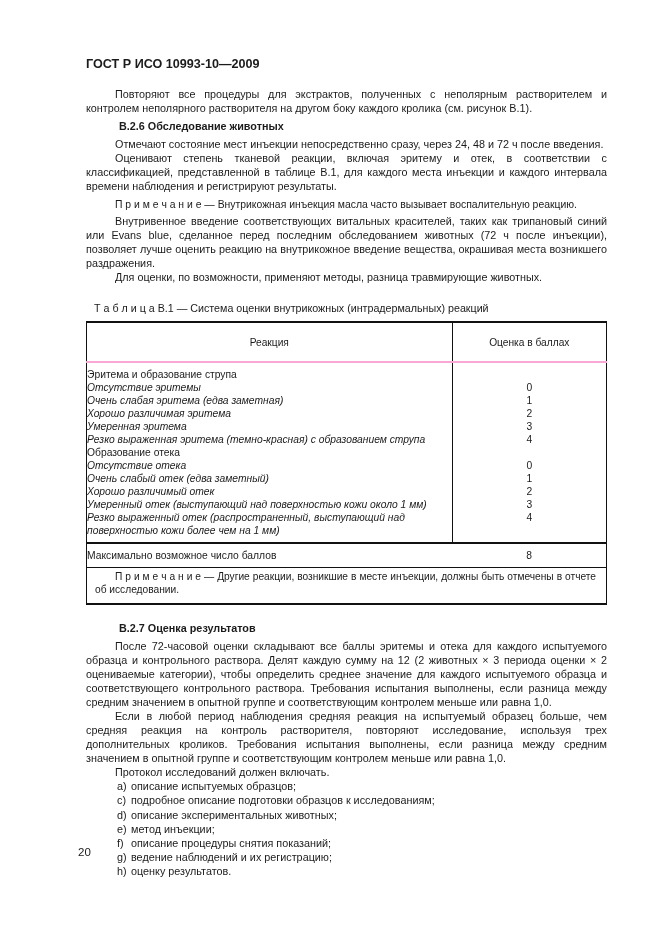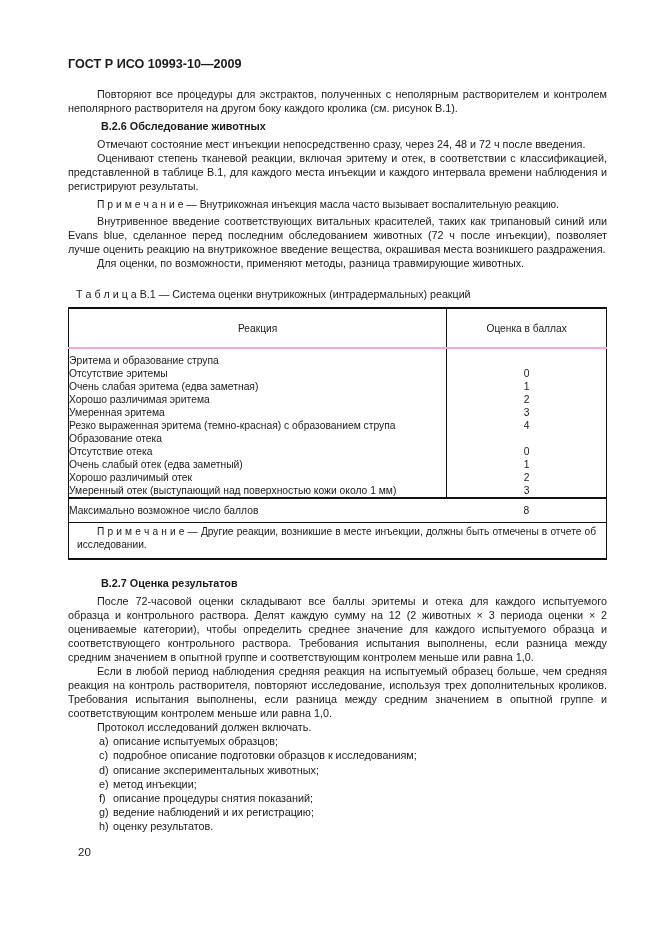--- a/index.html
+++ b/index.html
@@ -1,18 +1,18 @@
 <!DOCTYPE html>
 <html><head>
 <meta charset="utf-8">
 <style>
   html, body { margin:0; padding:0; background:#ffffff; }
   .page {
     position:relative; width:661px; height:936px; background:#ffffff;
-    box-sizing:border-box; padding:56px 54px 0 68px; overflow:hidden;
+    box-sizing:border-box; padding:56px 54px 0 86px; overflow:hidden;
     font-family:"Liberation Sans", sans-serif; color:#1b1b1b;
     font-size:10.8px; line-height:14px;
   }
   .doc-header { font-weight:bold; font-size:12.6px; line-height:16px; }
   .p { margin:0; text-indent:29px; text-align:justify; }
   .first { margin-top:15px; }
   .h { margin:4px; text-indent:29px; font-weight:bold; }
   .h27 { margin-top:16px; }
   .note { margin:5px 0 3px; font-size:10.4px; line-height:13.4px; text-indent:29px; text-align:justify; }
   .caption { margin:17px 8px 0; font-size:10.7px; }
@@ -22,21 +22,21 @@
     border-top:2px solid #111; border-bottom:2px solid #111;
     font-size:10.3px; line-height:13px;
   }
   table.tbl th {
     font-weight:normal; font-size:10.2px; text-align:center; vertical-align:middle;
     height:34px; padding:2px 6px; border-bottom:2px solid #f9a8d4;
   }
   table.tbl td { padding:0; vertical-align:top; }
   .c2 { border-left:1px solid #111; }
   td.cat { padding-left:17px; }
-  td.item { padding-left:39px; padding-right:6px; }
+  td.item { padding-left:39px; padding-right:6px;font-style:italic; }
   td.sc { text-align:center; }
   tr.rfirst td { padding-top:5px; }
   tr.rlast td { padding-bottom:5px; }
   td.bottom { vertical-align:bottom; }
   tr.maxrow td { border-top:2px solid #111; border-bottom:1px solid #111; padding-top:5px; padding-bottom:5px; }
   tr.noterow td { padding:3px 10px 6px 8px; font-size:10.2px; line-height:12.9px; text-align:justify; text-indent:20px; }
   .list { margin-top:1px; }
   .li { padding-left:31px; line-height:13.2px; margin-top:1px; }
   .ll { display:inline-block; min-width:14px; }
   .pageno { position:absolute; left:78px; top:845px; font-size:11.5px; }
@@ -107,20 +107,24 @@
         <td class="c2 sc">1</td>
       </tr>
       <tr>
         <td class="item">Хорошо различимый отек</td>
         <td class="c2 sc">2</td>
       </tr>
       <tr>
         <td class="item">Умеренный отек (выступающий над поверхностью кожи около 1 мм)</td>
         <td class="c2 sc">3</td>
       </tr>
+      <tr class="rlast">
+        <td class="item">Резко выраженный отек (распространенный, выступающий над поверхностью кожи более чем на 1 мм)</td>
+        <td class="c2 sc bottom">4</td>
+      </tr>
       <tr class="maxrow">
         <td class="cat">Максимально возможное число баллов</td>
         <td class="sc">8</td>
       </tr>
       <tr class="noterow">
         <td colspan="2">П р и м е ч а н и е — Другие реакции, возникшие в месте инъекции, должны быть отмечены в отчете об исследовании.</td>
       </tr>
     </tbody>
   </table>
 

